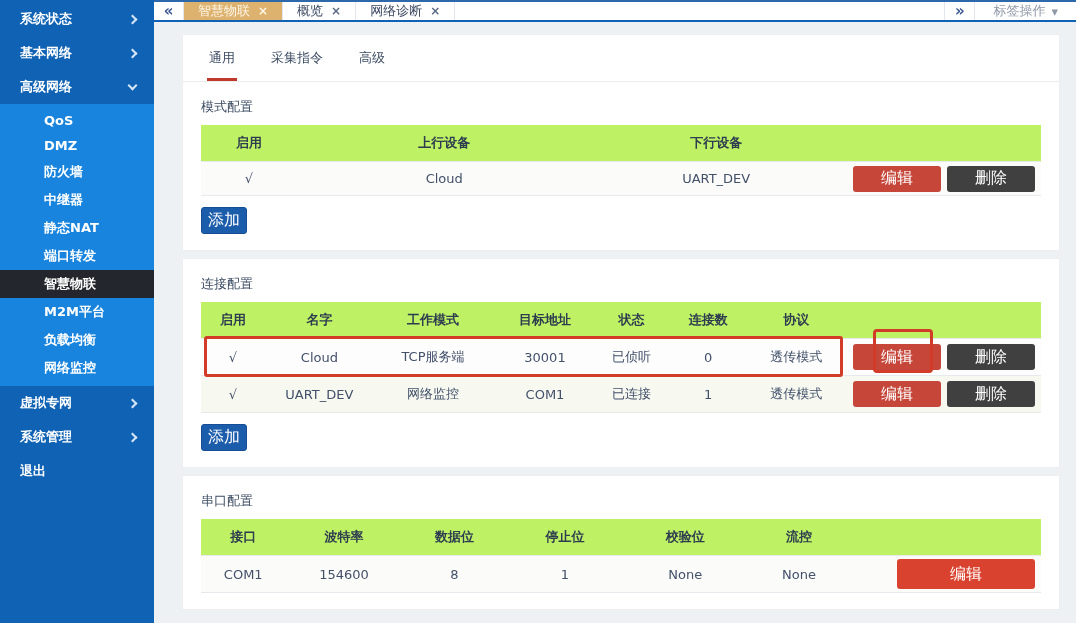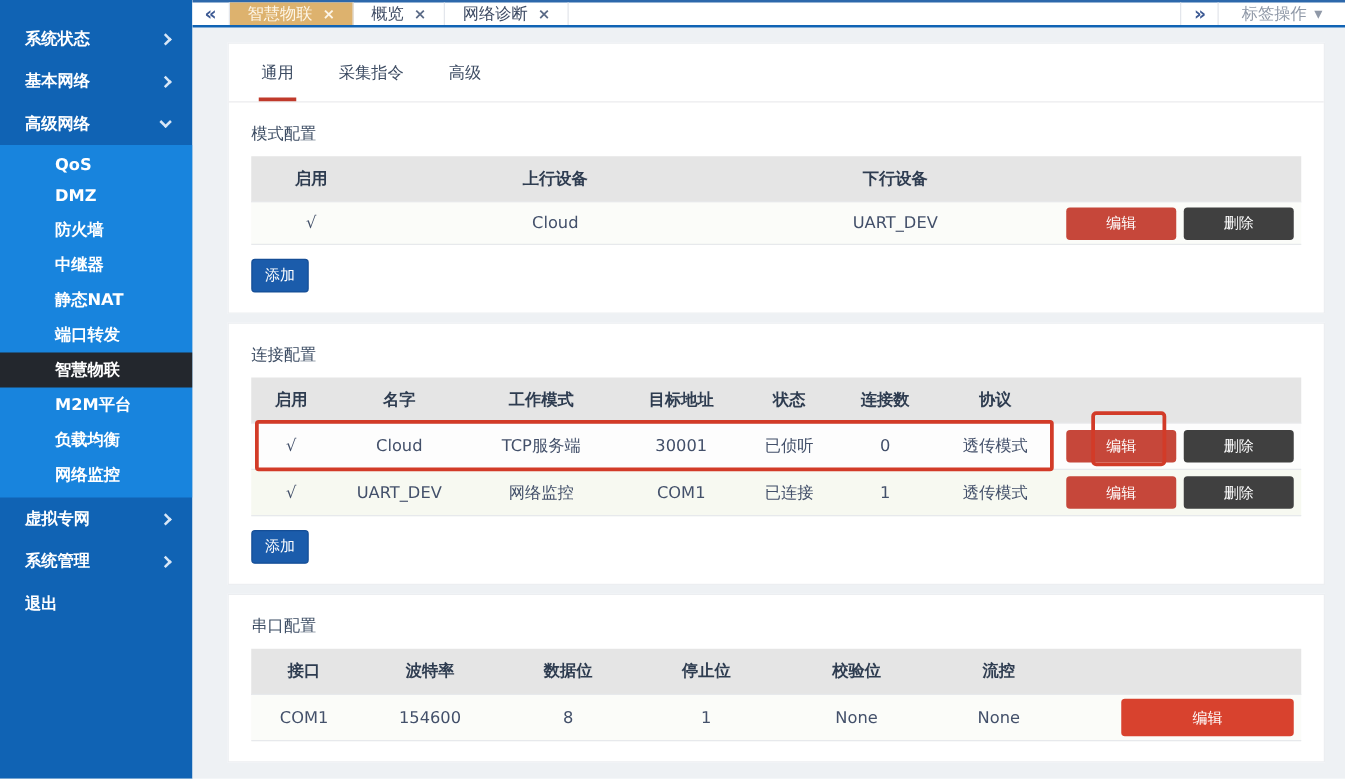--- a/index.html
+++ b/index.html
@@ -1,21 +1,21 @@
 <!DOCTYPE html>
 <html><head>
 <meta charset="utf-8">
 <style>
   * { margin:0; padding:0; box-sizing:border-box; }
   html,body { width:1076px; height:623px; overflow:hidden;
     font-family:"DejaVu Sans","Liberation Sans",sans-serif; font-size:13px; color:#43506a; }
   .app { display:flex; width:1076px; height:623px; }
 
   
-  .sidebar { width:154px; min-width:154px; background:#1063b4; color:#fff; padding-top:14px; }
+  .sidebar { width:154px; min-width:154px; background:#1063b4; color:#fff; padding-top:2px; }
   .side-item { display:flex; align-items:center; justify-content:space-between;
     padding:8px 18px 8px 20px; font-size:13px; font-weight:bold; color:#fff; cursor:pointer; }
   .side-item.sub { padding:5px 18px 5px 44px; font-weight:bold; justify-content:flex-start; }
   .submenu { background:#1884dd; padding:4px 0; }
   .side-item.active { background:#23272d; }
   .chev { width:7px; height:7px; border-right:2px solid #d8e7f7; border-bottom:2px solid #d8e7f7; display:inline-block; }
   .chev.right { transform:rotate(-45deg); }
   .chev.down { transform:rotate(45deg); margin-top:-3px; }
 
   
@@ -40,29 +40,29 @@
   .card { background:#fff; border:1px solid #eceef1; margin-bottom:7px; }
 
   
   .ctabs { display:flex; gap:32px; padding:0 0 0 24px; border-bottom:1px solid #ececee; }
   .ctab { padding:14px 2px 11px; cursor:pointer; color:#3d4c63; border-bottom:3px solid transparent; }
   .ctab.active { border-bottom:3px solid #c03a2b; }
 
   .sec-title { padding:16px 0 9px 18px; color:#3c4c63; }
   .tbl { margin:0 18px; }
   .trow { display:flex; align-items:stretch; border-bottom:1px solid #e7e9ec; background:#fbfcf9; }
-  .trow.head { background:#e5e5e5; font-weight:bold; color:#2e3c50;font-family:Liberation Serif, serif; }
+  .trow.head { background:#bef264; font-weight:bold; color:#2e3c50;font-family:Liberation Serif, serif; }
   .trow.white { background:#fdfdfd; }
   .trow.greenish { background:#f7f9f1; }
   .cells { flex:1; display:flex; align-items:center; position:relative; }
   .cell { text-align:center; padding:9px 2px; }
   .actions { width:200px; display:flex; align-items:center; justify-content:flex-end; gap:6px; padding:3px 6px 3px 0; }
   .actions.serial { width:190px; }
 
-  .btn { border:none; border-radius:3px; color:#fff; font-size:12px; cursor:pointer;
+  .btn { border:none; border-radius:3px; color:#fff; font-size:16px; cursor:pointer;
     font-family:inherit; height:26px; }
   .btn.edit { width:88px; background:#c6473a; }
   .btn.del { width:88px; background:#404040; }
   .btn.edit-wide { width:138px; height:30px; background:#d8422e; }
   .btn.add { width:46px; height:27px; background:#1b5cab; border:1px solid #154e96; margin:11px 0 16px 18px; }
 
   
   .mode-c0{width:15%} .mode-c1{width:46%} .mode-c2{width:39%}
   .conn-c0{width:10%} .conn-c1{width:17%} .conn-c2{width:18.5%} .conn-c3{width:16.5%}
   .conn-c4{width:10.5%} .conn-c5{width:13.5%} .conn-c6{width:14%}

